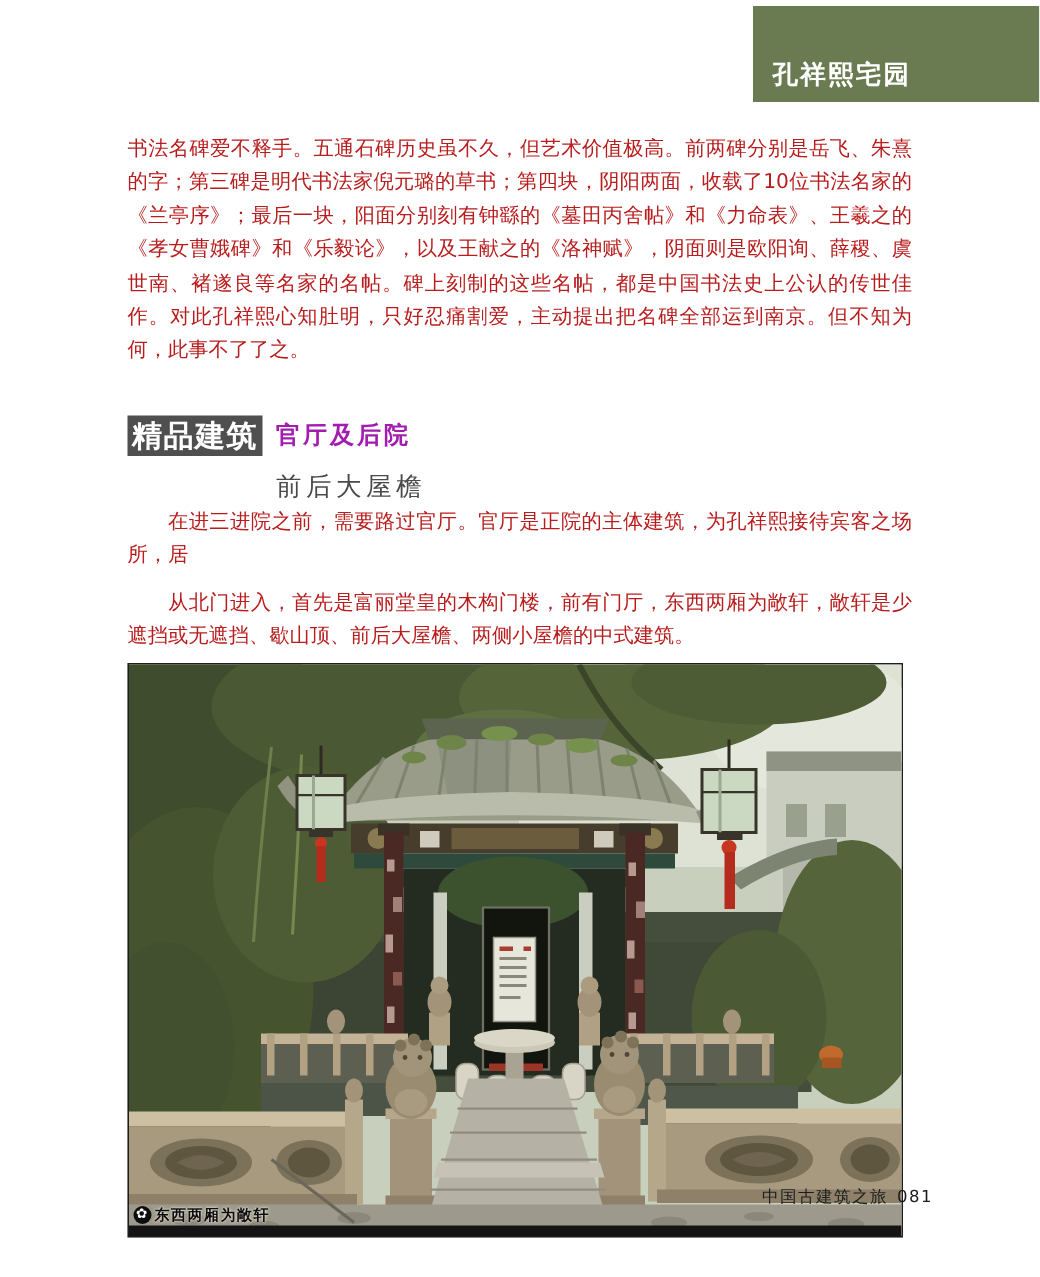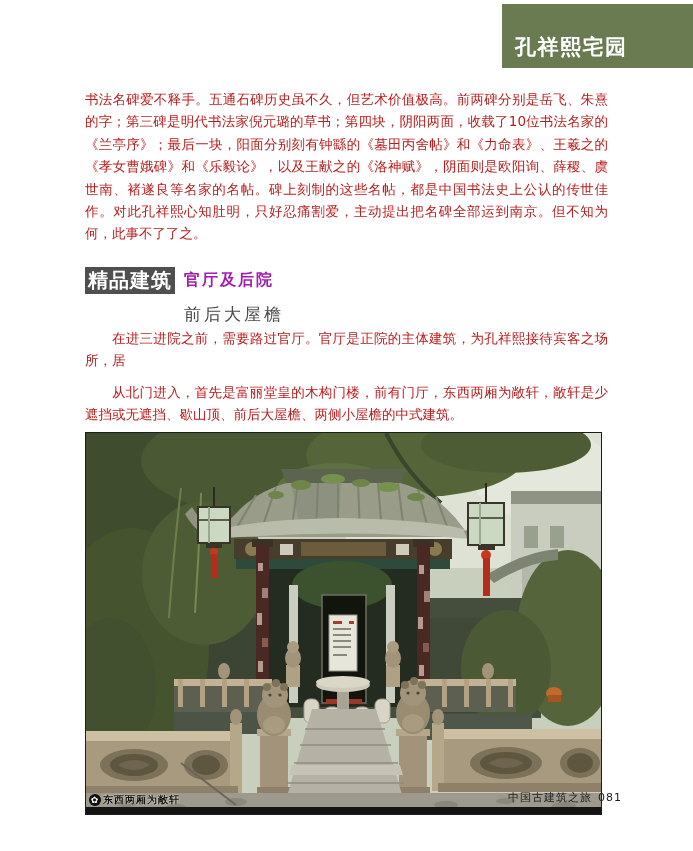--- a/index.html
+++ b/index.html
@@ -12,35 +12,35 @@
     overflow:hidden;
   }
   
   .header-tab{
     position:absolute;top:4px;right:0;
     width:191px;height:64px;
     background:#6a7b52;
   }
   .header-tab .tab-label{
     position:absolute;left:13px;bottom:7px;
-    color:#ffffff;font-size:21px;font-weight:bold;
+    color:#ffffff;font-size:17px;font-weight:bold;
     letter-spacing:1.5px;white-space:nowrap;
   }
   .content{
     position:absolute;top:0;left:85px;width:523px;
   }
   .para{
     font-size:13.5px;line-height:22.4px;
     text-align:justify;text-justify:inter-ideograph;
     margin:0;color:#b91c1c;
   }
   .para1{margin-top:88px;}
   .indent{text-indent:2em;}
   .section-head{
-    margin-top:22px;height:27px;
+    margin-top:32px;height:27px;
     display:flex;align-items:center;
   }
   .section-badge{
     display:inline-block;
     background:#4f4f4f;color:#ffffff;
     font-size:20px;font-weight:bold;
     padding:2px 3px;letter-spacing:1px;line-height:23px;
   }
   .section-title{
     font-size:16px;font-weight:bold;color:#a21caf;

